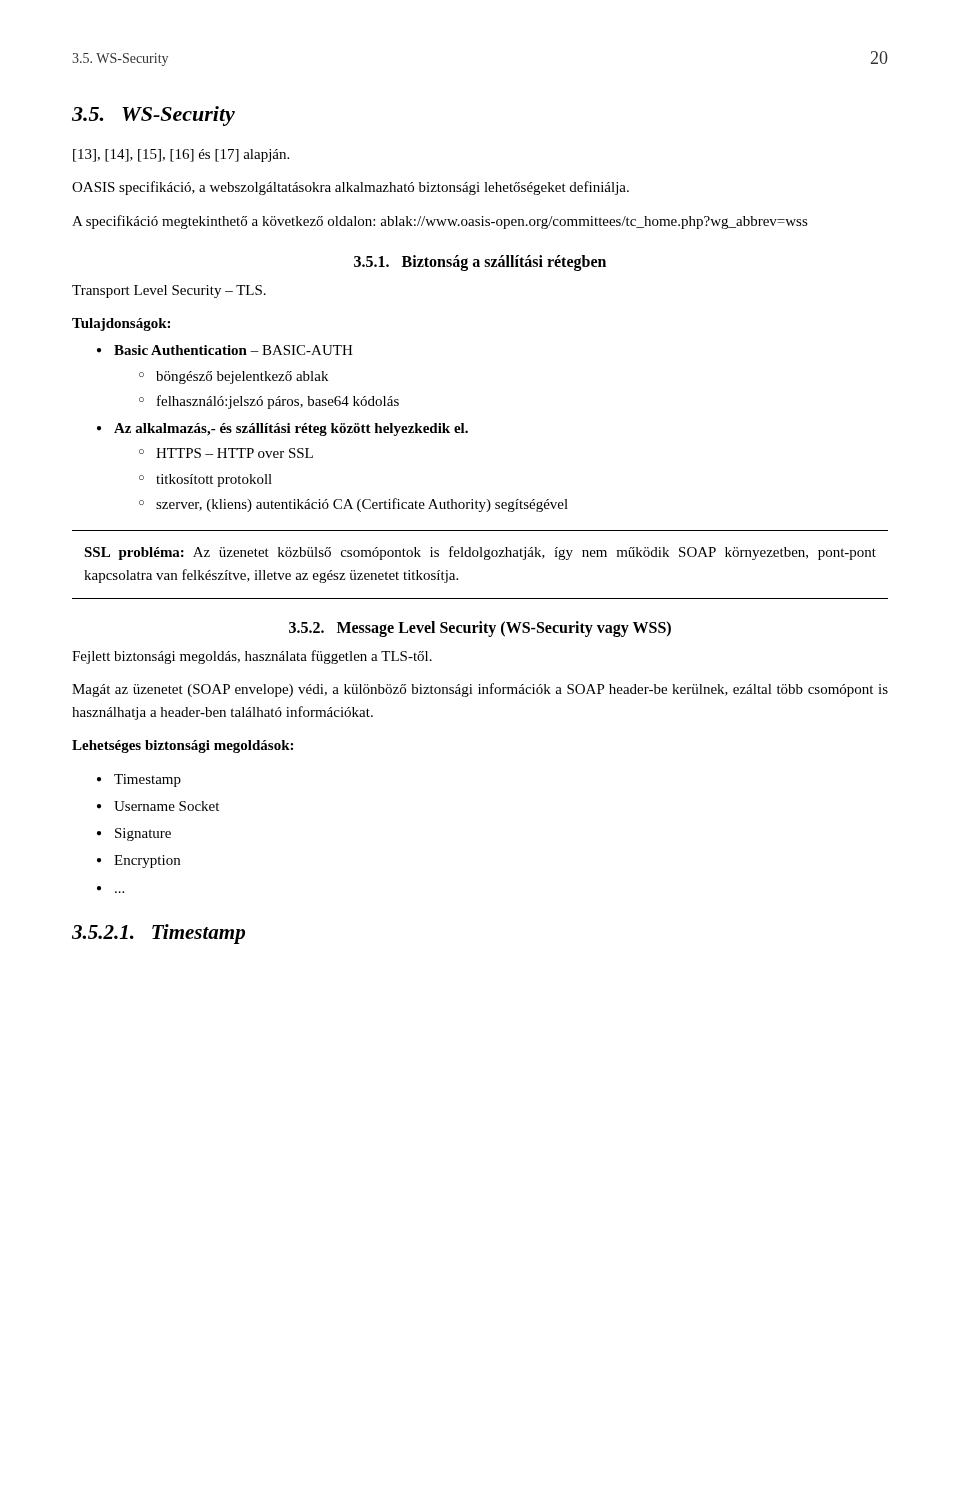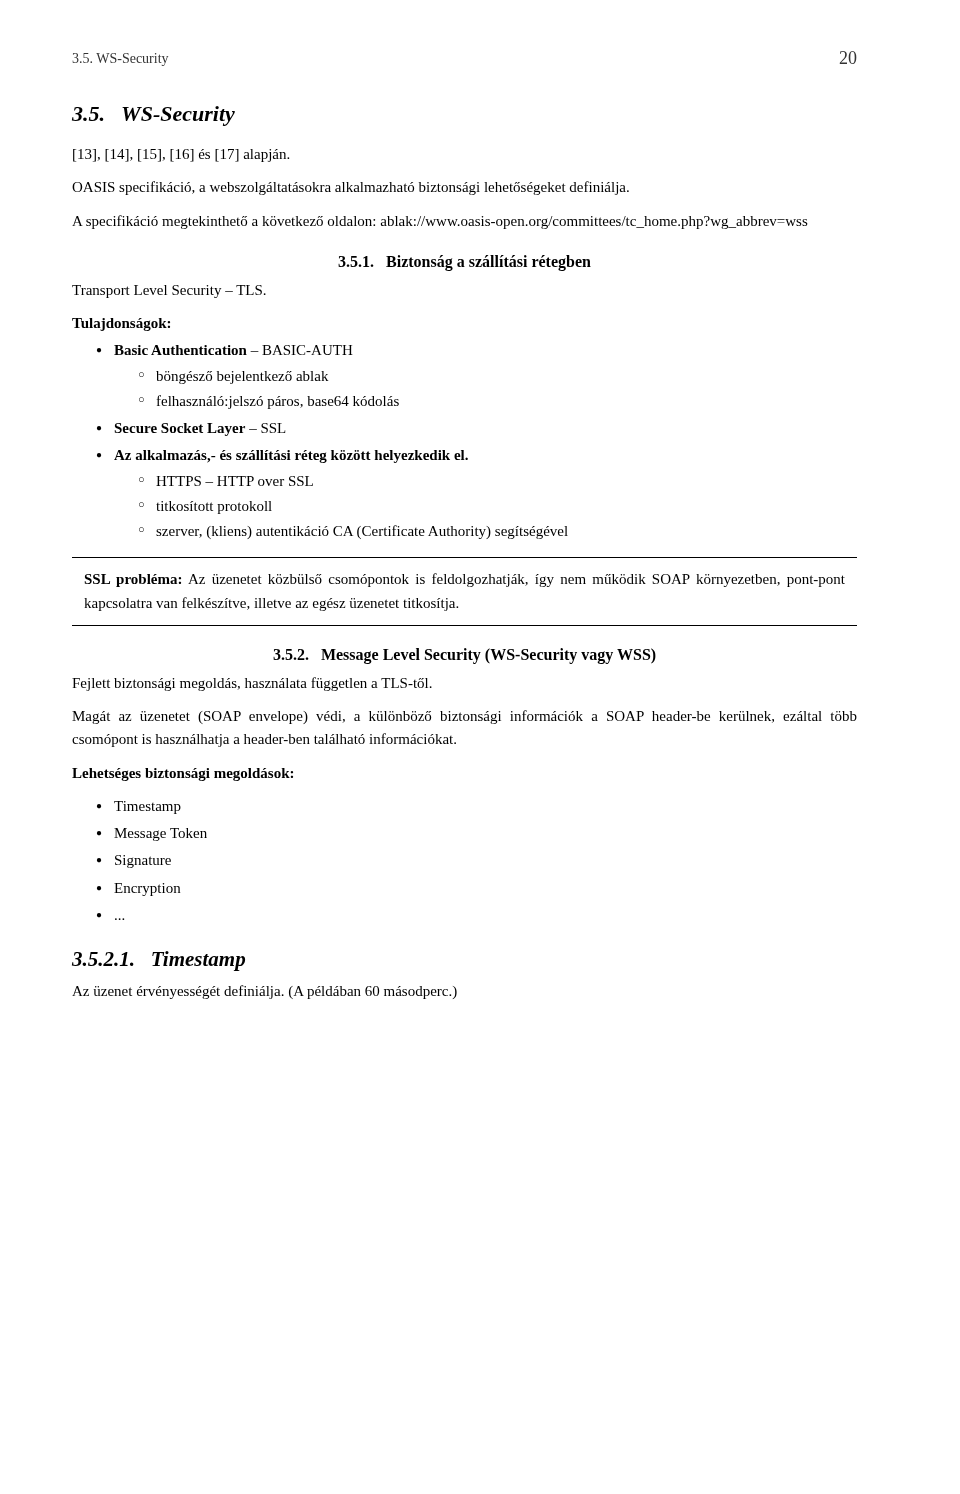--- a/index.html
+++ b/index.html
@@ -11,21 +11,21 @@
     body {
       background: #ffffff;
       font-family: "Times New Roman", Times, serif;
       font-size: 15px;
       color: #000000;
       width: 960px;
       min-height: 1494px;
     }
 
     .page {
-      padding: 48px 103px 48px 72px;
+      padding: 48px 72px 48px 72px;
       position: relative;
     }
 
     .page-header {
       display: flex;
       justify-content: space-between;
       align-items: center;
       margin-bottom: 28px;
       padding-bottom: 4px;
     }
@@ -175,23 +175,20 @@
   <ul class="bullet-list">
 
     <li>
       <strong>Basic Authentication</strong><span> – BASIC-AUTH</span>
       <ul class="sub-list">
         <li><span>böngésző bejelentkező ablak</span></li>
         <li><span>felhasználó:jelszó páros, base64 kódolás</span></li>
       </ul>
     </li>
 
-    <li>
-      <strong>Secure Socket Layer</strong><span> – SSL</span>
-    </li>
 
     <li>
       <strong>Az alkalmazás,- és szállítási réteg között helyezkedik el.</strong>
       <ul class="sub-list">
         <li><span>HTTPS – HTTP over SSL</span></li>
         <li><span>titkosított protokoll</span></li>
         <li><span>szerver, (kliens) autentikáció CA (Certificate Authority) segítségével</span></li>
       </ul>
     </li>
   </ul>
@@ -207,27 +204,26 @@
   </h2>
 
   <p>Fejlett biztonsági megoldás, használata független a TLS-től.</p>
 
   <p>Magát az üzenetet (SOAP envelope) védi, a különböző biztonsági információk a SOAP header-be kerülnek, ezáltal több csomópont is használhatja a header-ben található információkat.</p>
 
   <p class="lehetseges-label">Lehetséges biztonsági megoldások:</p>
 
   <ul class="bullet-list">
     <li><span>Timestamp</span></li>
-    <li><span>Message Token</span></li>
+    <li><span>Username Socket</span></li>
     <li><span>Signature</span></li>
     <li><span>Encryption</span></li>
     <li><span>...</span></li>
   </ul>
 
   <h3 class="subsubsection">
     <span>3.5.2.1.</span>
     &nbsp;
     <span>Timestamp</span>
   </h3>
 
-  <p>Az üzenet érvényességét definiálja. (A példában 60 másodperc.)</p>
 
 </div>
 
 </body></html>

